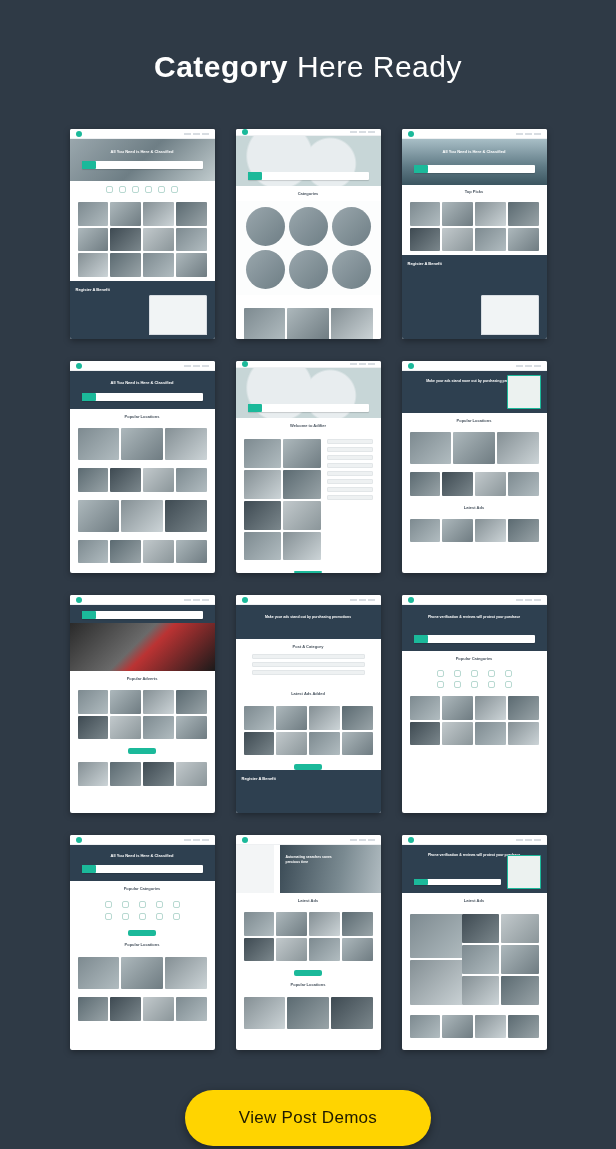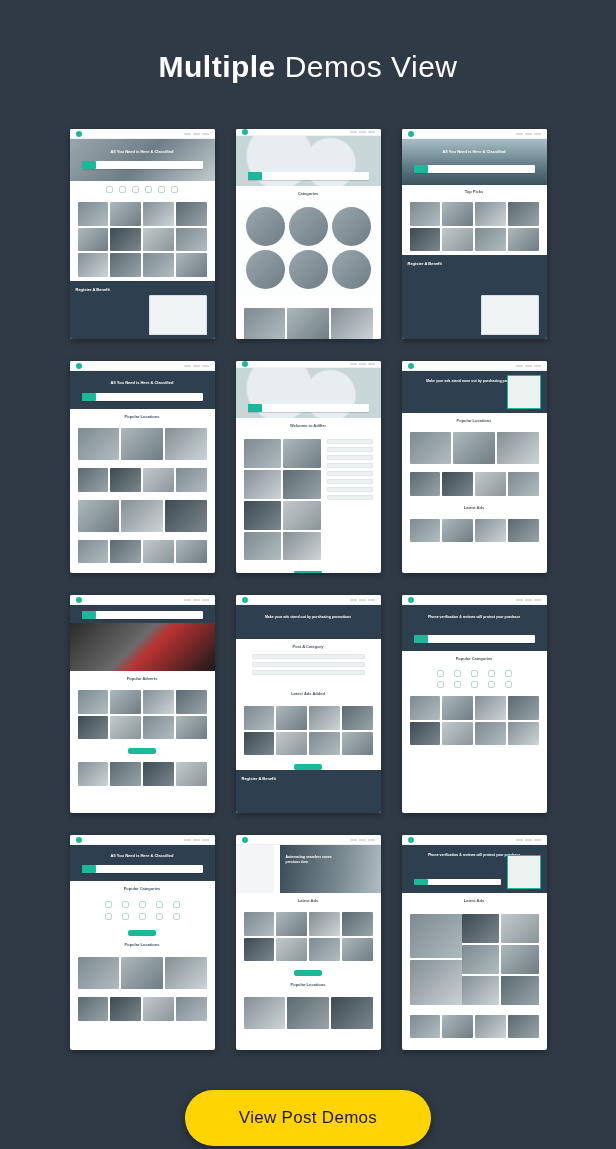--- a/index.html
+++ b/index.html
@@ -163,21 +163,21 @@
     letter-spacing:0.3px;
     box-shadow:0 3px 10px rgba(0,0,0,.4);
     cursor:pointer;
   }
 </style>
 </head>
 <body>
 
 <div class="wrap">
   <h1 class="title">
-    <b>Multiple</b><span> Demos View</span>
+    <b>Category</b><span> Here Ready</span>
   </h1>
 
   <div class="grid">
 
     <div class="card sz-a">
       <div class="hdr">
           <span class="logo-dot"></span>
           <span class="bars">
             <i></i>
             <i></i>

